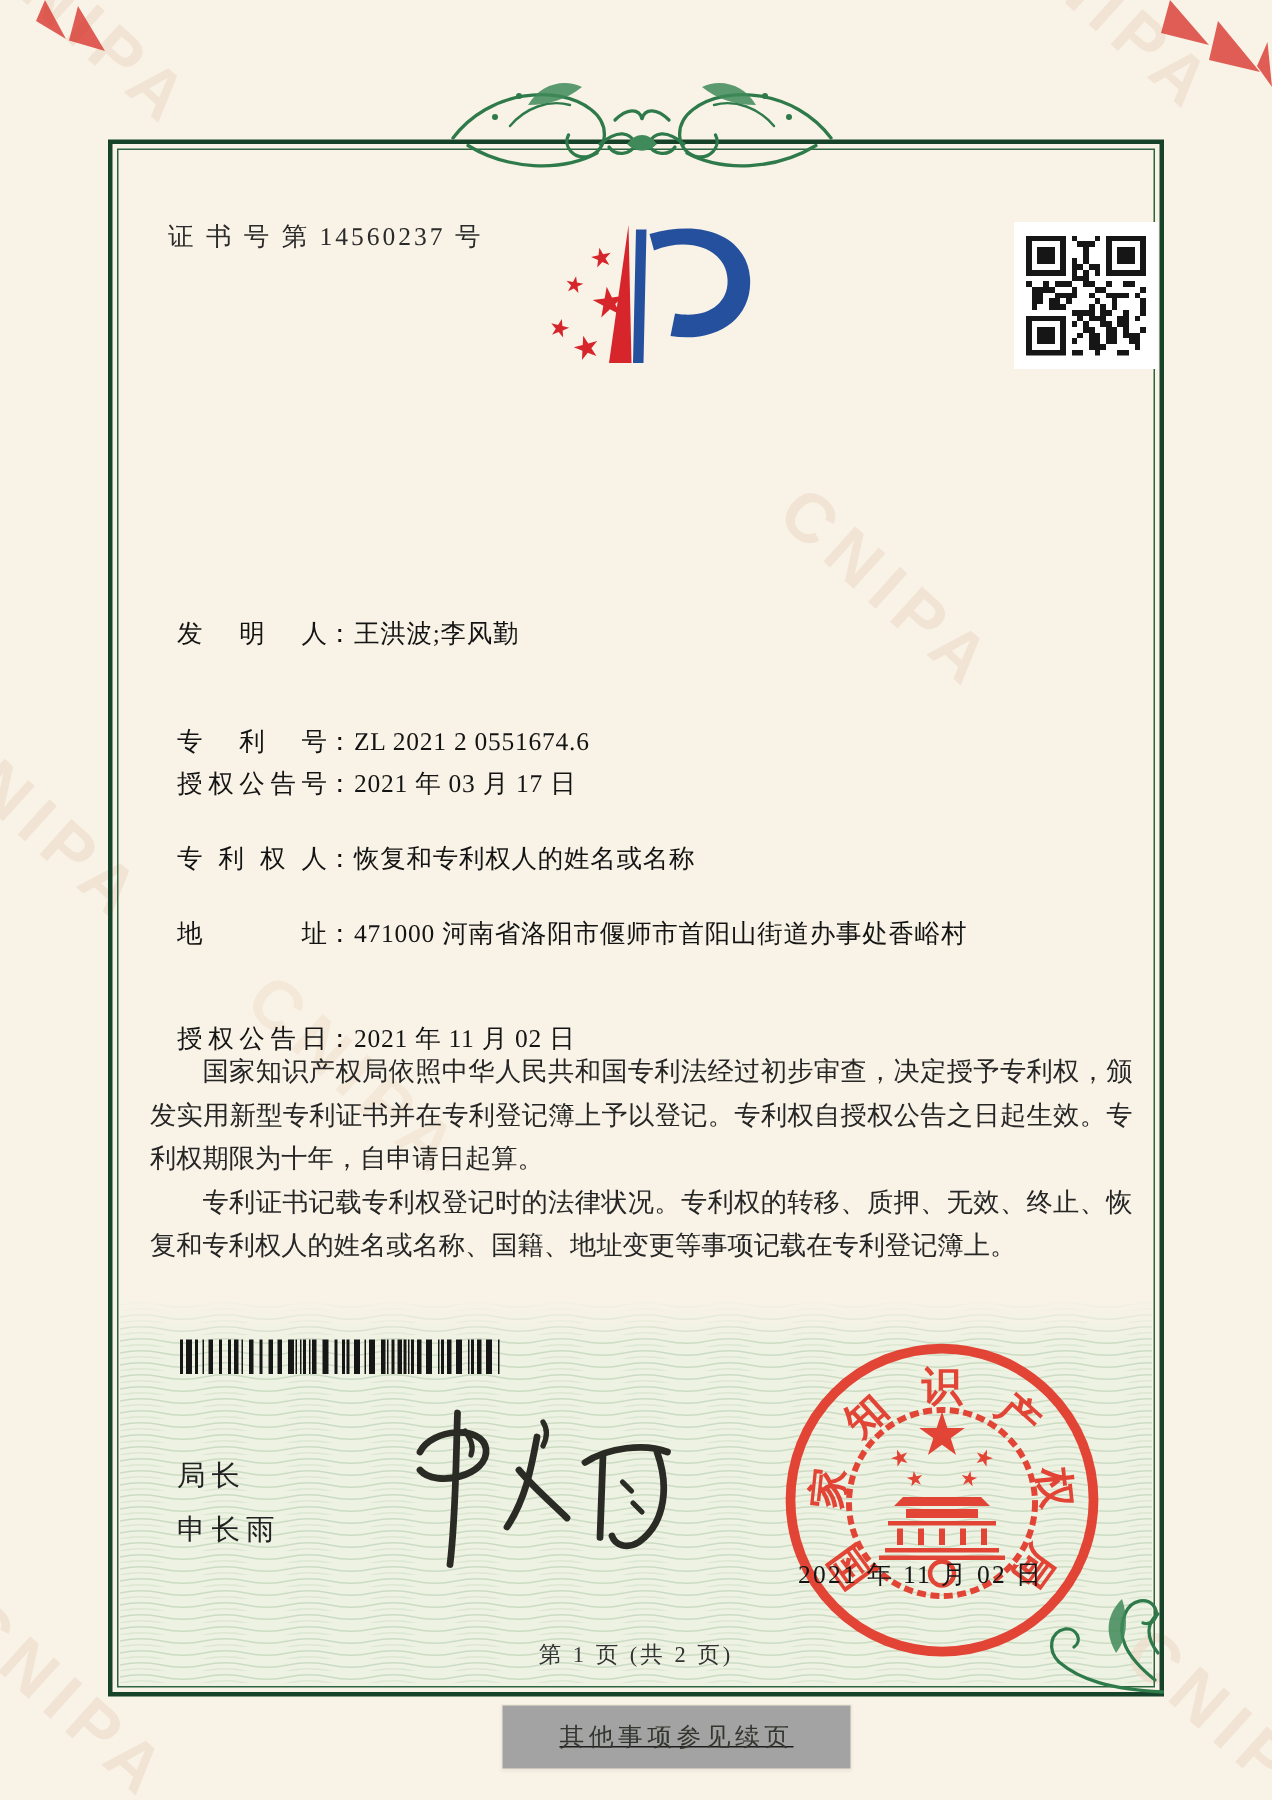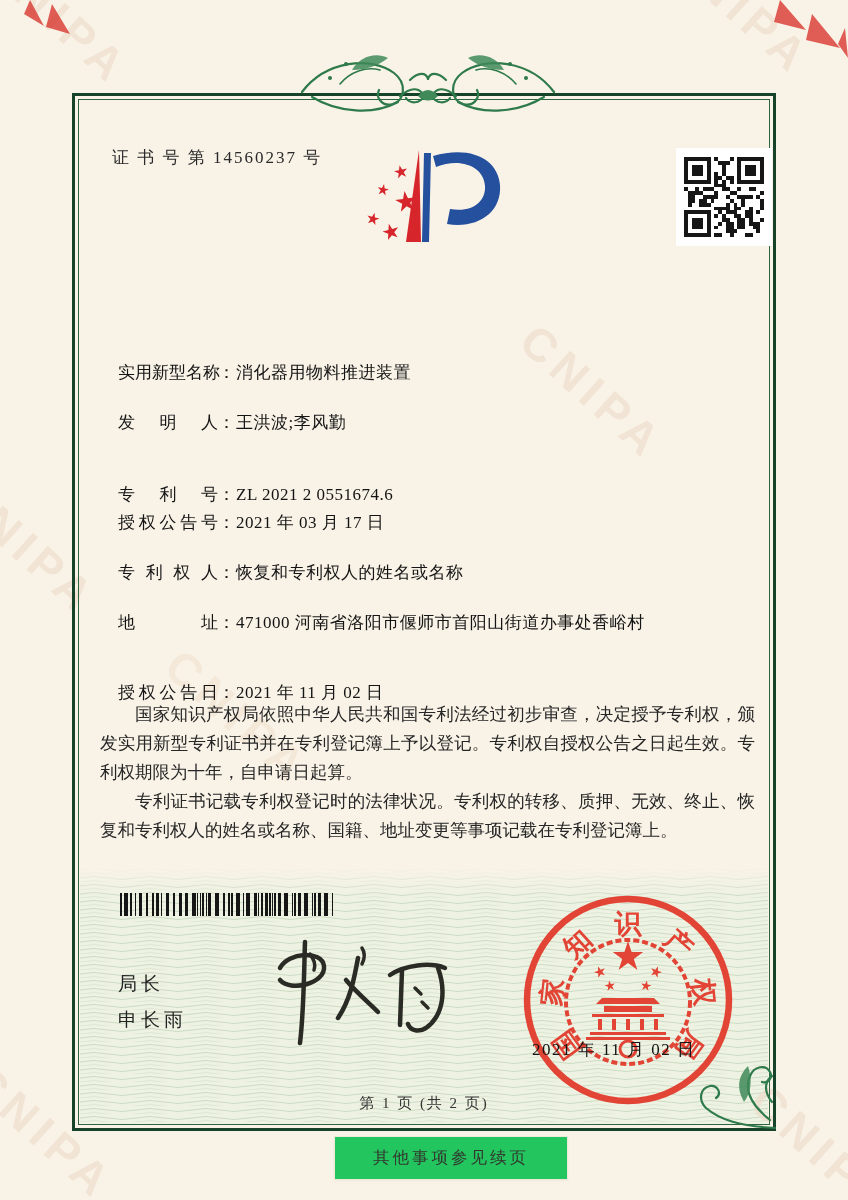--- a/index.html
+++ b/index.html
@@ -41,23 +41,23 @@
   .body-text{left:100px; top:700px; width:655px; font-size:17.5px; line-height:29px;
     color:#262626; text-align:justify; z-index:5;}
   .body-text p{margin:0; text-indent:2em;}
   #barcode{left:120px; top:893px; width:218px; height:23px; display:flex; align-items:stretch; z-index:5;}
   #barcode i{background:#161616; display:block;}
   #barcode u{display:block;}
   .signer-title{left:118px; top:971px; font-size:19px; letter-spacing:4px; color:#222;}
   .signer-name{left:118px; top:1007px; font-size:19px; letter-spacing:4px; color:#222;}
   .seal-date{left:532px; top:1038px; font-size:17px; letter-spacing:1.5px; color:#141414; z-index:6;}
   .page-info{left:72px; top:1094px; width:704px; text-align:center; font-size:15px; letter-spacing:2px; color:#333;}
-  .cont-box{left:334px; top:1136px; width:232px; height:42px; background:#22c55e;
+  .cont-box{left:334px; top:1136px; width:232px; height:42px; background:#a3a3a3;
     border:1px solid #efe9dc; box-shadow:0 1px 2px rgba(0,0,0,.05); z-index:5;
-    display:flex; align-items:center; justify-content:center;}
+    display:flex; align-items:center; justify-content:center;text-decoration:underline;}
   .cont-box span{font-size:16.5px; letter-spacing:3px; color:#33362e;}
   
   .qr-patch{left:676px; top:148px; width:96px; height:98px; background:#ffffff; z-index:5;}
   #qr{position:absolute; left:684px; top:157px; width:80px; height:80px; z-index:6;}
   
   #seal-ring-text text{font-size:27px; font-weight:bold; fill:#e23c2d;
     font-family:"Liberation Serif","DejaVu Serif",serif;}
 </style>
 </head>
 <body>
@@ -396,23 +396,20 @@
       <rect x="13" y="19" width="1" height="1" fill="#161616"></rect>
       <rect x="19" y="19" width="1" height="1" fill="#161616"></rect>
       <rect x="8" y="20" width="1" height="1" fill="#161616"></rect>
       <rect x="9" y="20" width="1" height="1" fill="#161616"></rect>
       <rect x="12" y="20" width="1" height="1" fill="#161616"></rect>
       <rect x="16" y="20" width="1" height="1" fill="#161616"></rect>
       <rect x="17" y="20" width="1" height="1" fill="#161616"></rect>
     </svg>
 
 
-  <div class="txt frow" style="top:361px;">
-    <span class="f-label">实用新型名称</span><span class="f-colon">：</span><span class="f-value">消化器用物料推进装置</span>
-  </div>
   <div class="txt frow" style="top:411px;">
     <span class="f-label">发明人</span><span class="f-colon">：</span><span class="f-value">王洪波;李风勤</span>
   </div>
   <div class="txt frow" style="top:483px;">
     <span class="f-label">专利号</span><span class="f-colon">：</span><span class="f-value">ZL 2021 2 0551674.6</span>
   </div>
   <div class="txt frow" style="top:511px;">
     <span class="f-label">授权公告号</span><span class="f-colon">：</span><span class="f-value">2021 年 03 月 17 日</span>
   </div>
   <div class="txt frow" style="top:561px;">

